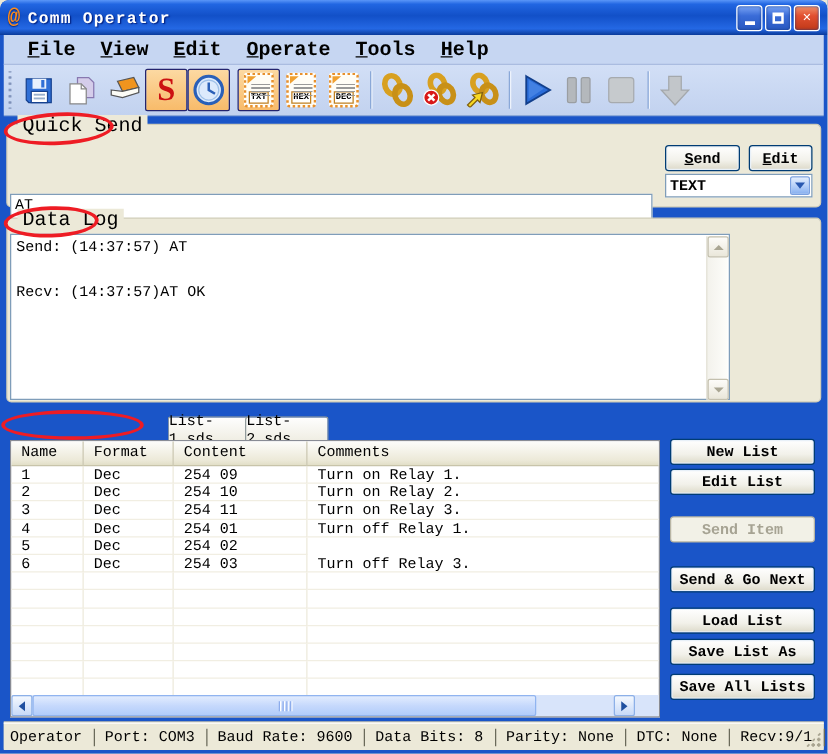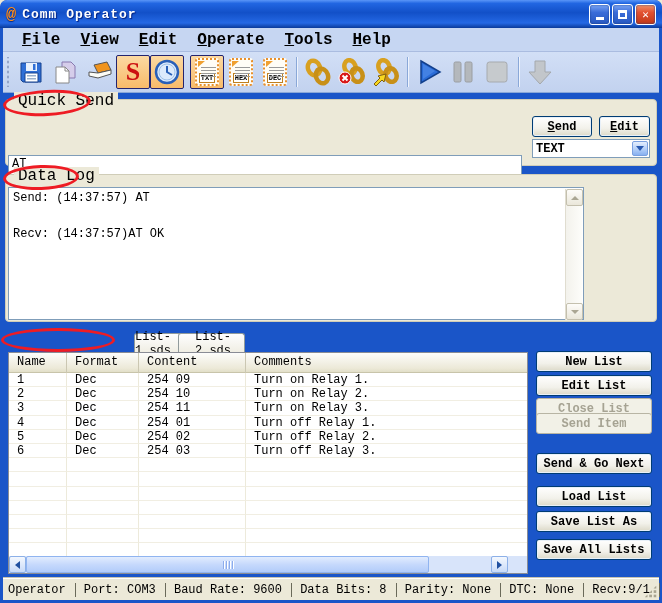--- a/index.html
+++ b/index.html
@@ -320,21 +320,21 @@
       <span class="vs-btn" style="bottom:0; top:auto;">
           <span class="chev-down-sm"></span>
         </span>
     </div>
   </div>
   <div class="red-ellipse" style="left:3px; top:165px; width:76px; height:25px; transform:rotate(-2deg);"></div>
 
   <div class="tab" style="left:110px; top:333px; width:66px; height:20px;margin-left:24px;">
     <span>List-1.sds</span>
   </div>
-  <div class="tab" style="left:178px; top:333px; width:67px; height:20px;padding-left:16px;">
+  <div class="tab" style="left:196px; top:333px; width:67px; height:20px;">
     <span>List-2.sds</span>
   </div>
   <div class="red-ellipse" style="left:1px; top:328px; width:114px; height:24px;"></div>
 
   <div id="table-wrap">
     <div class="thead">
       <span class="th c0">Name</span>
       <span class="th c1">Format</span>
       <span class="th c2">Content</span>
       <span class="th c3">Comments</span>
@@ -360,21 +360,20 @@
     <div class="tr">
       <span class="td c0">4</span>
       <span class="td c1">Dec</span>
       <span class="td c2">254 01</span>
       <span class="td c3">Turn off Relay 1.</span>
     </div>
     <div class="tr">
       <span class="td c0">5</span>
       <span class="td c1">Dec</span>
       <span class="td c2">254 02</span>
-      <span class="td c3">Turn off Relay 2.</span>
     </div>
     <div class="tr">
       <span class="td c0">6</span>
       <span class="td c1">Dec</span>
       <span class="td c2">254 03</span>
       <span class="td c3">Turn off Relay 3.</span>
     </div>
 
     <div class="tr">
         <span class="td c0"></span>
@@ -433,23 +432,20 @@
         </span>
     </div>
   </div>
 
   <button class="xp-btn side-btn" style="top:351px;">
       <span>New List</span>
     </button>
   <button class="xp-btn side-btn" style="top:375px;">
       <span>Edit List</span>
     </button>
-  <button class="xp-btn side-btn disabled" style="top:398px;">
-      <span>Close List</span>
-    </button>
   <button class="xp-btn side-btn disabled" style="top:413px;">
       <span>Send Item</span>
     </button>
   <button class="xp-btn side-btn" style="top:453px;">
       <span>Send &amp; Go Next</span>
     </button>
   <button class="xp-btn side-btn" style="top:486px;">
       <span>Load List</span>
     </button>
   <button class="xp-btn side-btn" style="top:539px;">

